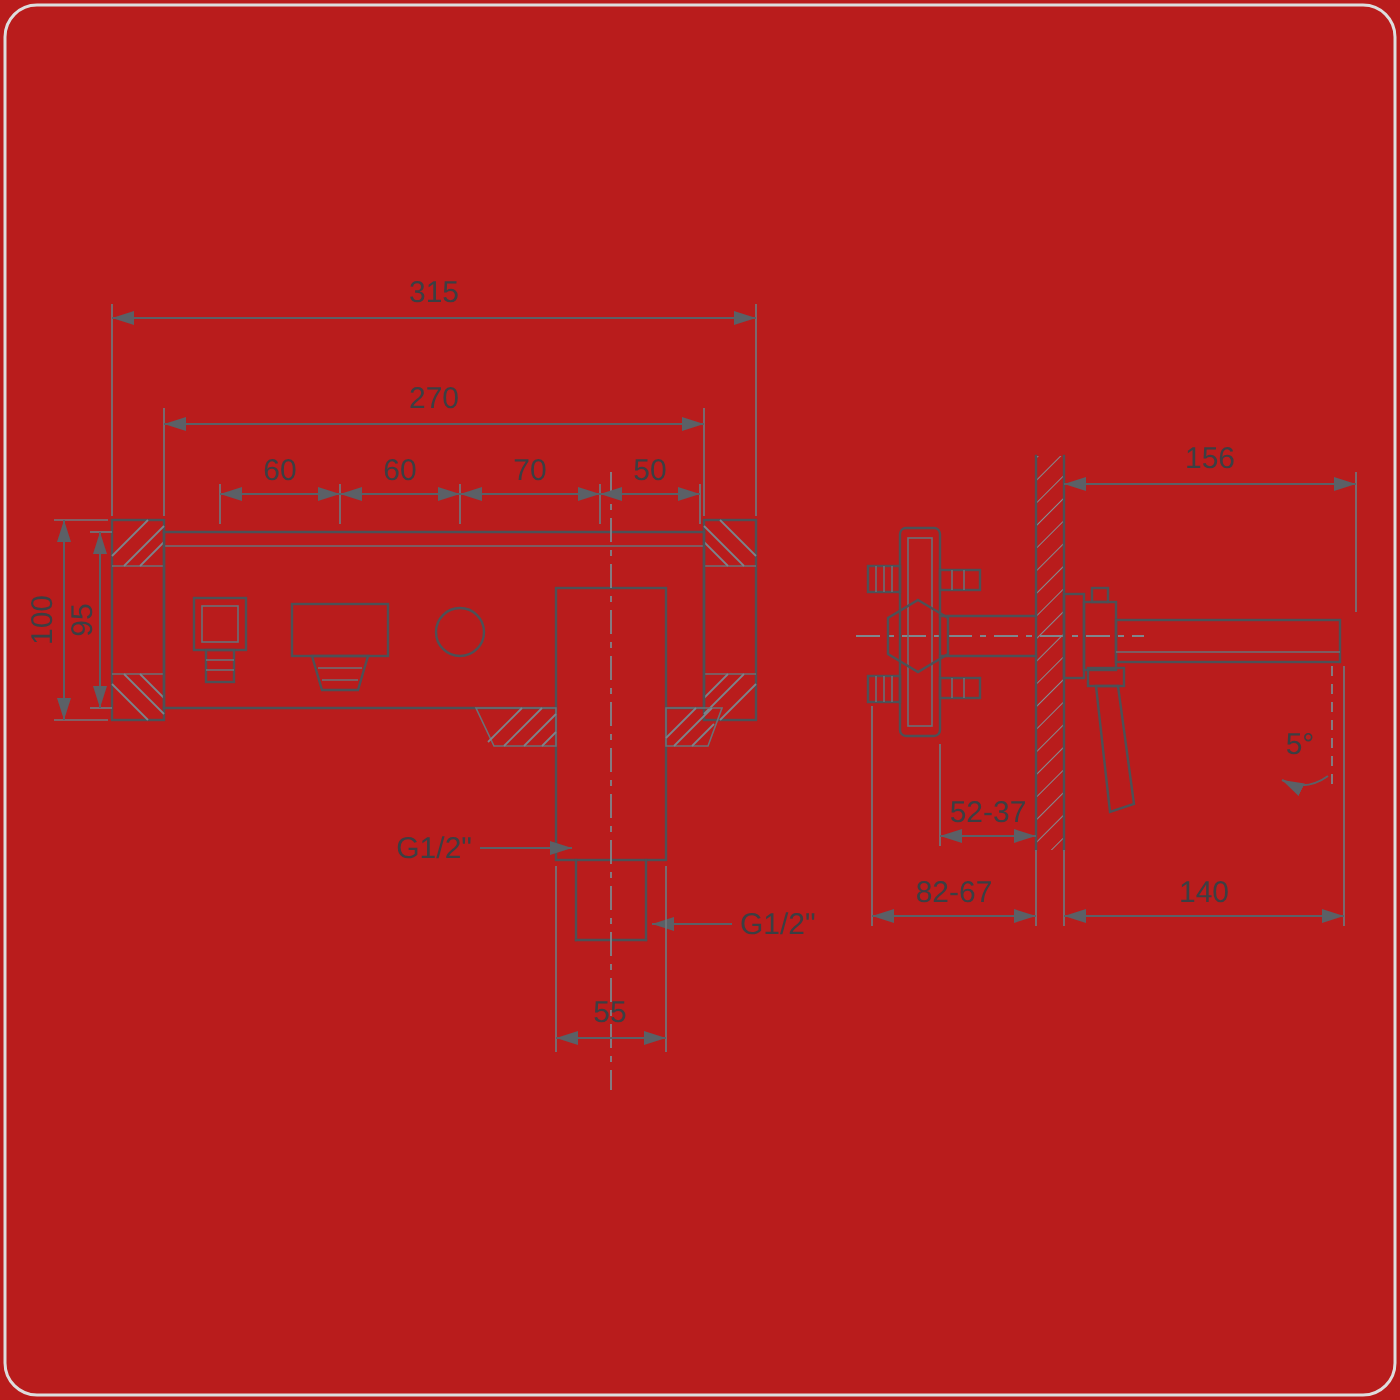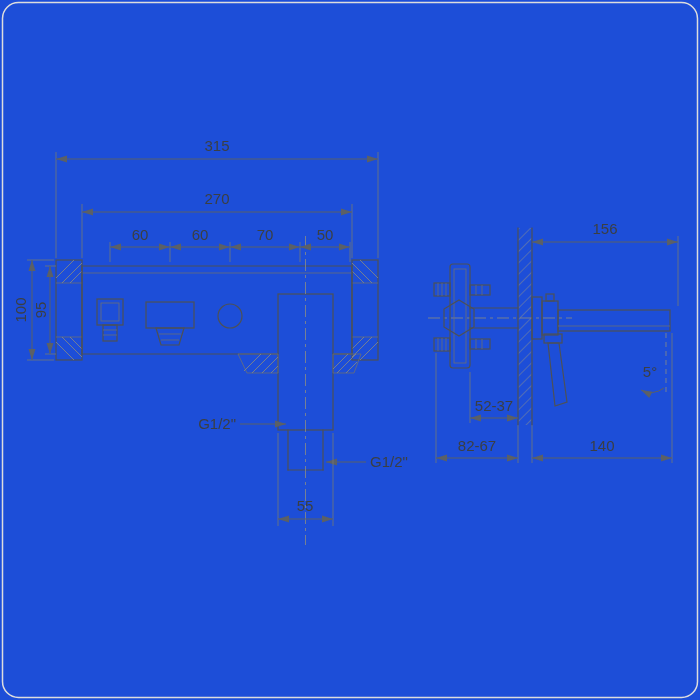--- a/index.html
+++ b/index.html
@@ -1,17 +1,17 @@
 <!DOCTYPE html>
 <html><head>
 <meta charset="utf-8">
 <style>
   html, body { margin: 0; padding: 0; background: #ffffff; }
   .stage {
-    width: 700px; height: 700px; position: relative; background: #1d4ed8;
+    width: 700px; height: 700px; position: relative; background: #b91c1c;
     font-family: "Liberation Sans", sans-serif;
   }
   svg { display: block; }
   .p  { stroke: #4d5156; stroke-width: 1.2; fill: none; stroke-linecap: square; }
   .pt { stroke: #6b7076; stroke-width: 0.8; fill: none; }
   .d  { stroke: #5b6066; stroke-width: 1; fill: none; }
   .e  { stroke: #70767c; stroke-width: 0.85; fill: none; }
   .cl { stroke: #7f868c; stroke-width: 0.9; fill: none; stroke-dasharray: 12 4 3 4; }
   .dash { stroke: #7f868c; stroke-width: 0.9; fill: none; stroke-dasharray: 5 4; }
   .h  { stroke: #7d838a; stroke-width: 0.9; fill: none; }

